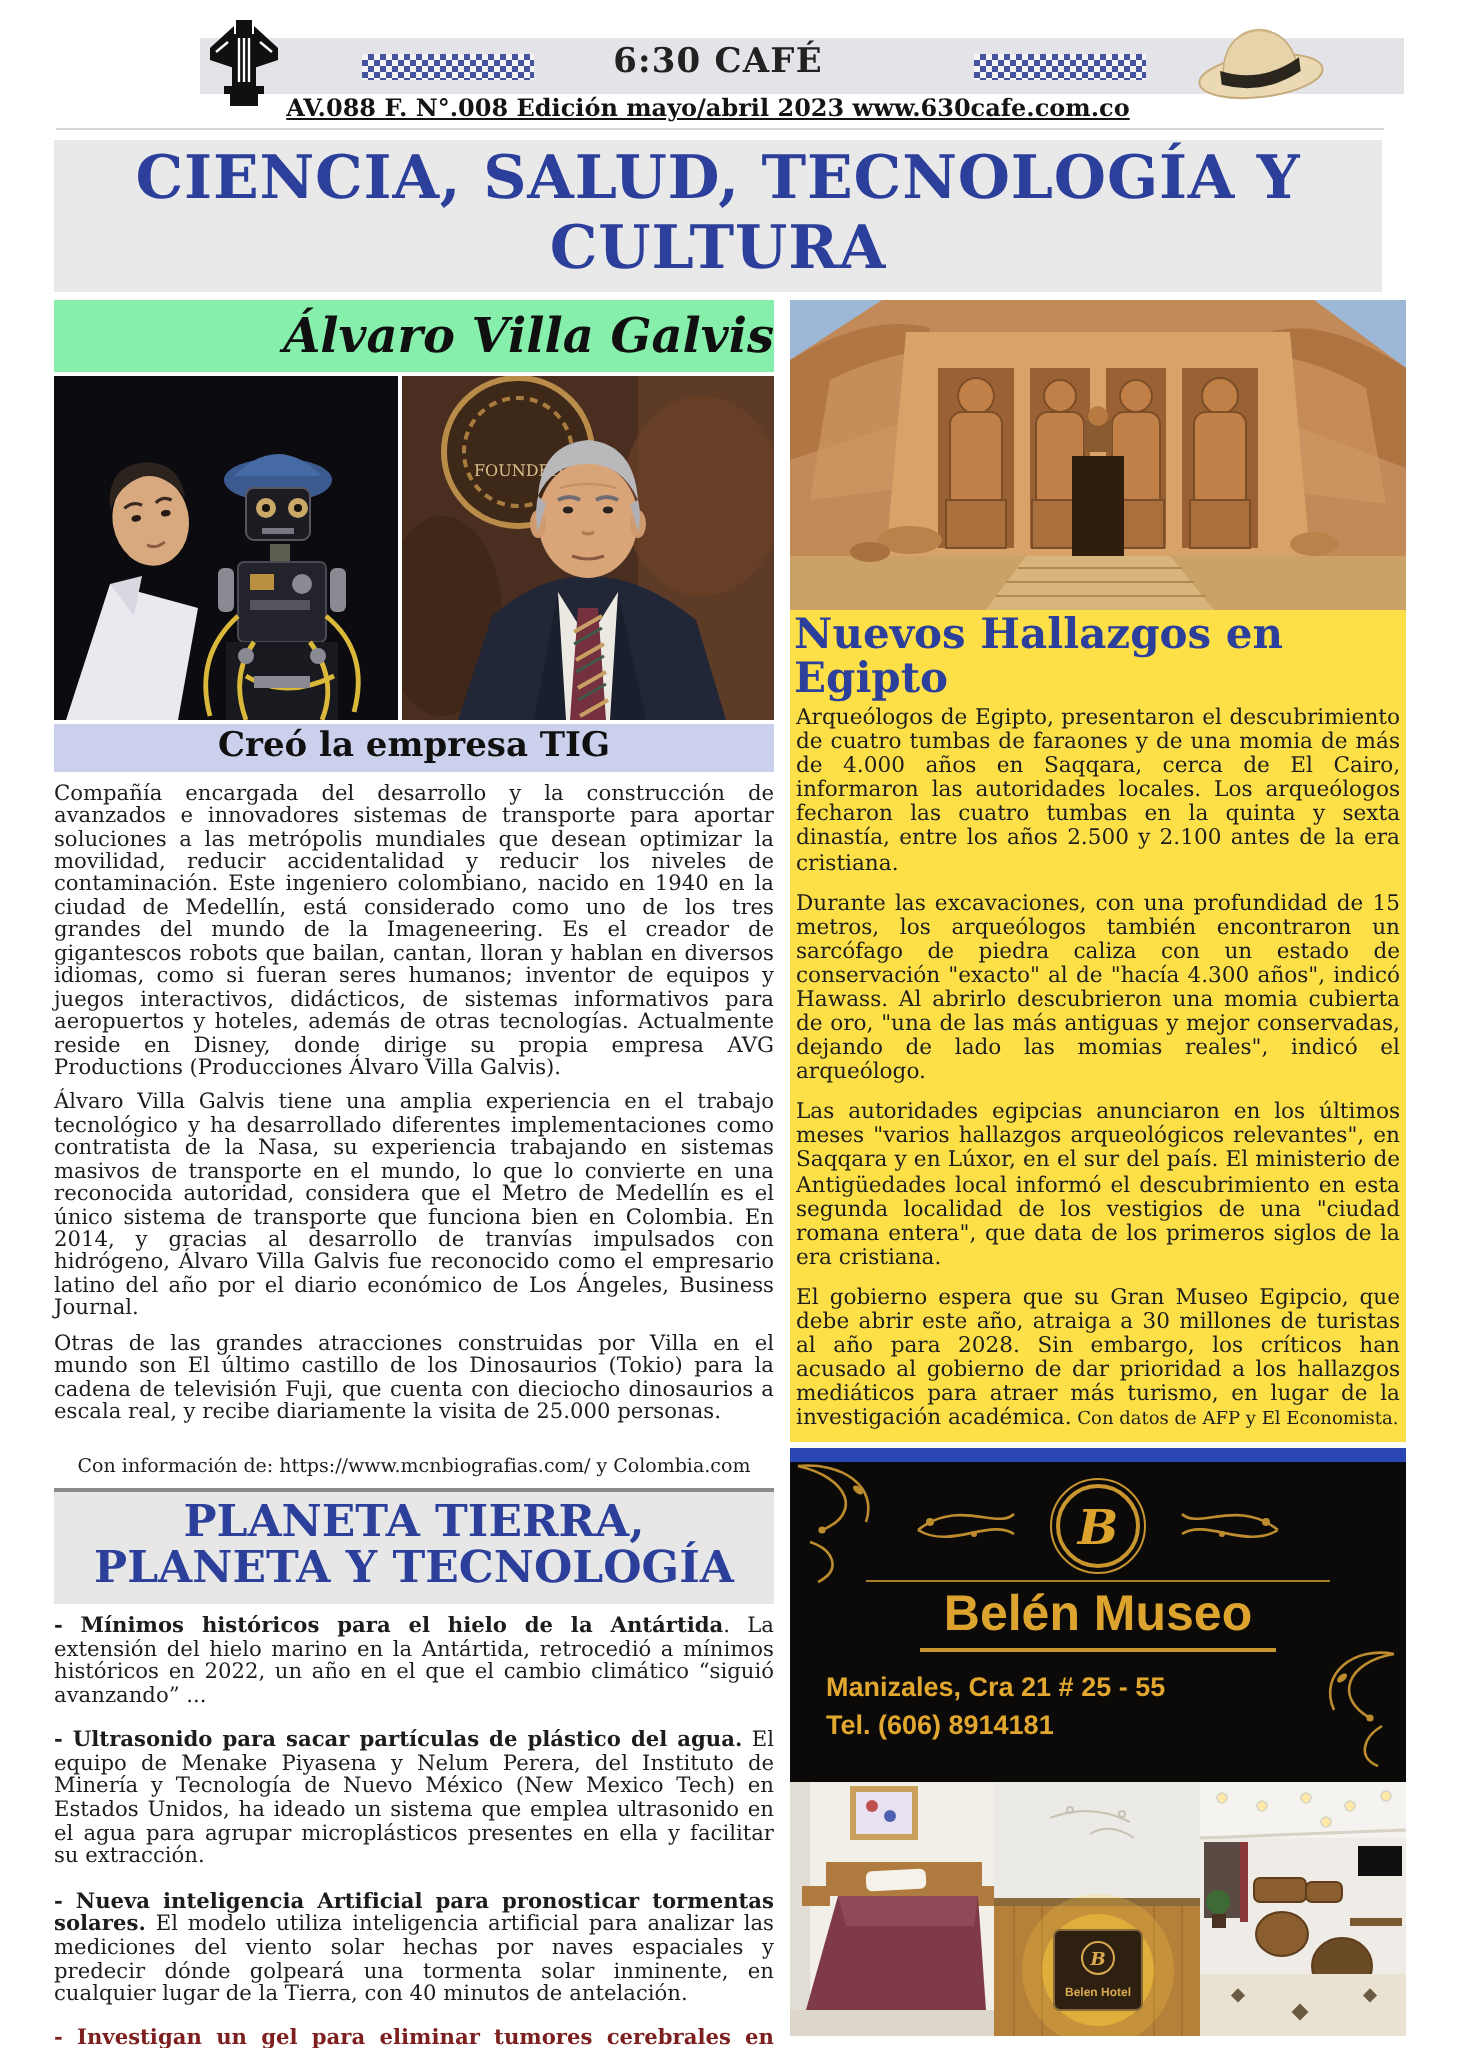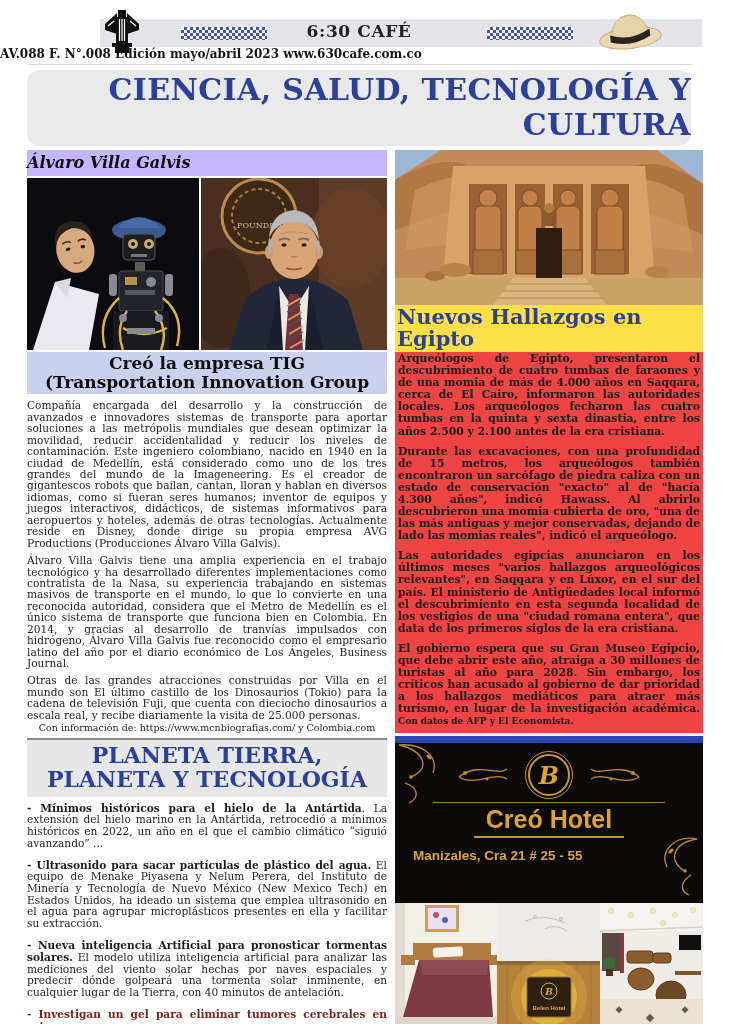--- a/index.html
+++ b/index.html
@@ -9,53 +9,53 @@
   
   header{position:relative;height:66px;}
   .band{position:absolute;left:100px;top:19px;width:602px;height:28px;background:#e4e4e8;}
   .emblem{position:absolute;left:104px;top:8px;}
   .strip{position:absolute;top:27px;width:86px;height:13px;
          background:repeating-conic-gradient(#44549e 0% 25%, #f4f4f7 0% 50%);background-size:6px 6px;}
   .strip.s-left{left:181px}.strip.s-right{left:487px}
   .masthead{position:absolute;top:21px;left:0;right:0;text-align:center;
             font-weight:bold;font-size:17px;letter-spacing:.6px;color:#222;}
   .hat{position:absolute;left:596px;top:8px;}
-  .edition{position:absolute;top:47px;left:0;right:10px;text-align:left;
-           font-weight:bold;font-size:12px;color:#141414;}
+  .edition{position:absolute;top:47px;left:0;right:10px;text-align:center;
+           font-weight:bold;font-size:12px;color:#141414;text-decoration:underline;}
   .toprule{position:absolute;top:64px;left:28px;right:26px;border-top:1px solid #d7d7d7;}
 
   
   .banner{margin:4px 27px 0;background:#e9e9e9;color:#2b3f9b;font-weight:bold;
-          font-size:30px;text-align:right;padding:2px 0 4px;letter-spacing:.4px;border-radius:12px;}
+          font-size:30px;text-align:center;padding:2px 0 4px;letter-spacing:.4px;}
 
   
   main{display:flex;gap:8px;margin:4px 27px 0;align-items:flex-start;}
   .col-left{width:360px;flex:none;}
   .col-right{width:308px;flex:none;}
 
-  .profile-title{background:#c4b5fd;text-align:left;font-size:16px;font-weight:bold;
+  .profile-title{background:#86efac;text-align:right;font-size:24px;font-weight:bold;
                  font-style:italic;padding:3px 0 4px;color:#101010;}
   .photos{display:flex;gap:2px;margin-top:2px;}
   .photos svg{display:block;}
   .profile-sub{background:#cbd1ec;text-align:center;font-weight:bold;font-size:17px;
                line-height:1.1;padding:2px 12px 3px;margin-top:2px;color:#101010;}
 
   .body-text p{font-size:10.6px;line-height:1.08;text-align:justify;margin:6px 0 0;}
-  .credit{font-size:9.5px;text-align:center;margin-top:1px;}
+  .credit{font-size:9.5px;text-align:center;margin-top:15px;}
 
   .planeta{margin-top:5px;background:#e7e7e7;border-top:2px solid #8a8a8a;text-align:center;
            color:#2b3f9b;font-weight:bold;font-size:22px;line-height:1.08;padding:4px 17px 5px;}
   .news-item{font-size:10.6px;line-height:1.1;text-align:justify;margin-top:6px;}
   .news-item .lead{font-weight:bold;margin-top:47px;}
   .lead-maroon{color:#7d1f1f;}
 
   .egypt-img svg{display:block;}
   .egypt-title{background:#fde047;color:#2b3f9b;font-size:21px;font-weight:bold;
                padding:1px 2px 2px;line-height:1.05;}
-  .egypt-article{background:#ef4444;padding:1px 3px 6px;font-weight:bold;}
+  .egypt-article{background:#fde047;padding:1px 3px 6px;}
   .egypt-article p{font-size:10.8px;line-height:1.12;text-align:justify;margin:0 0 8px;}
   .egypt-article p.last{margin-bottom:0;}
   .small-credit{font-size:9px;}
 
   .blue-bar{height:7px;background:#2946b3;margin-top:3px;}
 
   .hotel-ad{background:#0b0a08;height:160px;position:relative;overflow:hidden;margin-top:0;}
   .ad-orn{position:absolute;left:0;top:0;}
   .b-medal-outer{width:46px;height:46px;border:1px solid #c8952f;border-radius:50%;
                  margin:8px auto 0;display:flex;align-items:center;justify-content:center;position:relative;}
@@ -202,21 +202,20 @@
           <ellipse cx="83" cy="67" rx="2.6" ry="1.8" fill="#2a211c"></ellipse>
           <ellipse cx="103" cy="67" rx="2.6" ry="1.8" fill="#2a211c"></ellipse>
           <path d="M90,78 Q93,80 96,78" stroke="#b07a52" stroke-width="1.4" fill="none"></path>
           <path d="M85,90 Q93,93 101,90" stroke="#8a5a40" stroke-width="1.6" fill="none"></path>
           <path d="M79,56 Q93,52 107,56" stroke="#c08f63" stroke-width="1" fill="none"></path>
         </svg>
       </div>
 
       <div class="profile-sub">
         <div>Creó la empresa TIG</div>
-        <div>(Transportation Innovation Group</div>
       </div>
 
       <div class="body-text">
         <p>Compañía encargada del desarrollo y la construcción de avanzados e innovadores sistemas de transporte para aportar soluciones a las metrópolis mundiales que desean optimizar la movilidad, reducir accidentalidad y reducir los niveles de contaminación. Este ingeniero colombiano, nacido en 1940 en la ciudad de Medellín, está considerado como uno de los tres grandes del mundo de la Imageneering. Es el creador de gigantescos robots que bailan, cantan, lloran y hablan en diversos idiomas, como si fueran seres humanos; inventor de equipos y juegos interactivos, didácticos, de sistemas informativos para aeropuertos y hoteles, además de otras tecnologías. Actualmente reside en Disney, donde dirige su propia empresa AVG Productions (Producciones Álvaro Villa Galvis).</p>
         <p>Álvaro Villa Galvis tiene una amplia experiencia en el trabajo tecnológico y ha desarrollado diferentes implementaciones como contratista de la Nasa, su experiencia trabajando en sistemas masivos de transporte en el mundo, lo que lo convierte en una reconocida autoridad, considera que el Metro de Medellín es el único sistema de transporte que funciona bien en Colombia. En 2014, y gracias al desarrollo de tranvías impulsados con hidrógeno, Álvaro Villa Galvis fue reconocido como el empresario latino del año por el diario económico de Los Ángeles, Business Journal.</p>
         <p>Otras de las grandes atracciones construidas por Villa en el mundo son El último castillo de los Dinosaurios (Tokio) para la cadena de televisión Fuji, que cuenta con dieciocho dinosaurios a escala real, y recibe diariamente la visita de 25.000 personas.</p>
         <div class="credit">Con información de: https://www.mcnbiografias.com/ y Colombia.com</div>
       </div>
 
       <div class="planeta">
@@ -328,24 +327,25 @@
             <ellipse cx="34" cy="14" rx="3" ry="1.6" transform="rotate(40 34 14)"></ellipse>
             <ellipse cx="276" cy="108" rx="3" ry="1.6" transform="rotate(-40 276 108)"></ellipse>
           </g>
         </svg>
 
         <div class="b-medal-outer">
           <div class="b-medal">B</div>
         </div>
         <div class="gold-rule"></div>
         <div class="hotel-name-wrap">
-          <span class="hotel-name">Creó Hotel</span>
+          <span class="hotel-name">Belén Museo</span>
         </div>
         <div class="hotel-addr">
           <div>Manizales, Cra 21 # 25 - 55</div>
+          <div>Tel. (606) 8914181</div>
         </div>
       </div>
 
       <div class="collage">
         <svg width="308" height="127" viewBox="0 0 308 127">
 
           <rect x="0" y="0" width="102" height="127" fill="#f2efe9"></rect>
           <rect x="0" y="0" width="10" height="127" fill="#e2ddd4"></rect>
           <rect x="30" y="2" width="34" height="27" fill="#caa05a"></rect>
           <rect x="33" y="5" width="28" height="21" fill="#e8e2f0"></rect>

